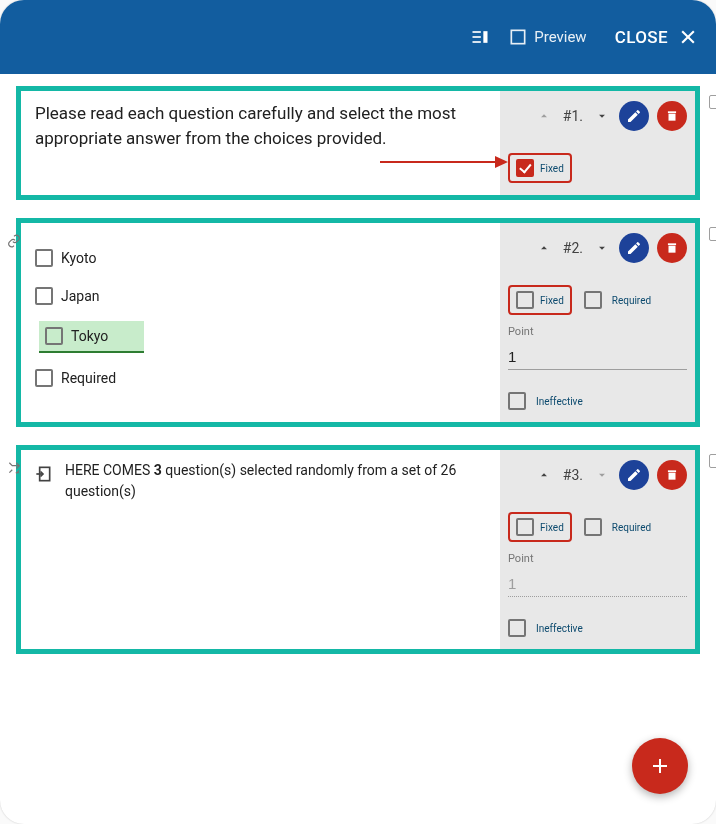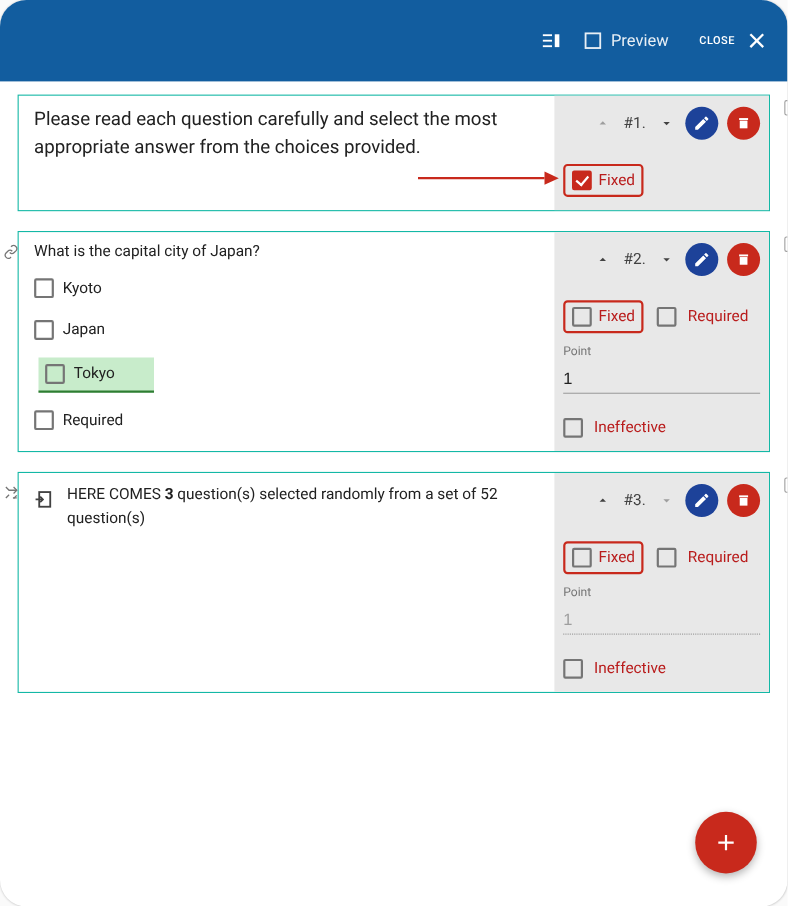--- a/index.html
+++ b/index.html
@@ -1,37 +1,37 @@
 <!DOCTYPE html>
 <html><head>
 <meta charset="utf-8">
 <style>
 * { box-sizing: border-box; margin: 0; padding: 0; }
 body { font-family: Roboto, Arial, sans-serif; background: #fafafa; }
 .page { width: 716px; height: 824px; background: #fff; border-radius: 24px; overflow: hidden; position: relative; box-shadow: 0 0 2px rgba(0,0,0,0.2); }
 .topbar { background: #125d9f; height: 74px; display: flex; justify-content: flex-end; align-items: center; padding: 12px 18px; gap: 18px; color: #fff; }
 .tb-icon { color:#fff; display:flex; align-items:center; cursor:pointer; }
 .tb-preview { display:flex; align-items:center; gap:6px; font-size:15px; opacity:0.9; cursor:pointer; }
-.tb-close { display:flex; align-items:center; gap:10px; font-size:10px; font-weight:500; letter-spacing:0.4px; margin-left:10px; cursor:pointer; }
+.tb-close { display:flex; align-items:center; gap:10px; font-size:17px; font-weight:500; letter-spacing:0.4px; margin-left:10px; cursor:pointer; }
 .content { padding: 12px 16px 0 16px; }
-.card { border:1px solid #14b8a6; display:flex; position:relative; margin-bottom:18px; background:#fff; }
+.card { border:5px solid #14b8a6; display:flex; position:relative; margin-bottom:18px; background:#fff; }
 .card-main { flex: 1 1 auto; padding: 10px 14px 14px 14px; font-size:15px; color:#212121; }
 .card-side { width: 195px; flex-shrink:0; background:#e8e8e8; padding:10px 8px 12px 8px; display:flex; flex-direction:column; gap:8px; font-size:14px; color:#616161; }
 .side-row { display:flex; align-items:center; justify-content:flex-start; gap:4px; }
 .side-row.head { justify-content:flex-end; gap:8px; }
 .arrow-btn { color:#9e9e9e; cursor:pointer; padding:0 2px; display:flex; }
 .arrow-btn.enabled { color:#424242; }
 .num-label { color:#424242; font-size:14px; margin:0 2px; }
 .circ-btn { width:30px; height:30px; border-radius:50%; display:flex; align-items:center; justify-content:center; cursor:pointer; }
 .edit-btn { background:#1d4299; }
 .del-btn { background:#c8291c; }
 .check { width:18px; height:18px; border:2px solid #757575; border-radius:2px; display:inline-flex; align-items:center; justify-content:center; flex:0 0 auto; cursor:pointer; }
 .check.checked { background:#c8291c; border-color:#c8291c; }
 .check.checked::after { content:""; width:5px; height:9px; border:solid #fff; border-width:0 2px 2px 0; transform:rotate(40deg) translate(-1px,-1px); }
-.chk-label { margin-left:6px; font-size:14px; color:#b91c1c; }
+.chk-label { margin-left:6px; font-size:10px; color:#0c4a6e; }
 .hl-box { border:2px solid #c8291c; border-radius:4px; padding:4px 6px; display:inline-flex; align-items:center; }
 .side-point-label { font-size:11px; color:#757575; margin-top:2px; }
 .side-point-input { border:none; border-bottom:1px solid #9e9e9e; background:transparent; font-size:15px; color:#212121; padding:2px 0 4px 0; width:100%; }
 .side-point-input:disabled { color:#9e9e9e; border-bottom:1px dotted #9e9e9e; }
 .ext-check { position:absolute; right:-28px; top:4px; width:14px; height:14px; border:1px solid #9e9e9e; border-radius:2px; cursor:pointer; }
 .gutter-icon { position:absolute; left:-14px; top:10px; color:#757575; }
 .instr { font-size:17px; line-height:1.45; color:#212121; }
 .choice-list { margin-top:12px; }
 .choice { display:flex; align-items:center; gap:8px; padding:4px 0; margin-top:12px; font-size:14px; color:#212121; }
 .choice .sq { width:18px; height:18px; border:2px solid #757575; border-radius:2px; flex:0 0 auto; }
@@ -112,21 +112,20 @@
       </div>
     </div>
 
     <div class="card">
       <span class="ext-check"></span>
       <span class="gutter-icon"><svg width="14" height="14" viewBox="0 0 24 24" fill="none" stroke="#757575" stroke-width="2">
             <path d="M10 13a5 5 0 007 0l3-3a5 5 0 00-7-7l-1 1"></path>
             <path d="M14 11a5 5 0 00-7 0l-3 3a5 5 0 007 7l1-1"></path>
           </svg></span>
       <div class="card-main">
-        <div style="font-size:14px;">What is the capital city of Japan?</div>
         <div class="choice-list">
           <div class="choice">
               <span class="sq"></span>
               <span>Kyoto</span>
             </div>
           <div class="choice">
               <span class="sq"></span>
               <span>Japan</span>
             </div>
           <div class="choice correct">
@@ -192,21 +191,21 @@
             <path d="M21 16l-5 5"></path>
             <path d="M15 20h6"></path>
           </svg></span>
       <div class="card-main" style="position:relative;">
         <span class="rand-icon"><svg width="20" height="20" viewBox="0 0 24 24" fill="none" stroke="#424242" stroke-width="2">
               <rect x="8" y="4" width="12" height="16"></rect>
               <path d="M4 12h8"></path>
               <path d="M9 9l3 3-3 3"></path>
             </svg></span>
         <div class="rand-text">
-          <span>HERE COMES </span><b>3</b><span> question(s) selected randomly from a set of </span><span>52</span><span> question(s)</span>
+          <span>HERE COMES </span><b>3</b><span> question(s) selected randomly from a set of </span><span>26</span><span> question(s)</span>
         </div>
       </div>
       <div class="card-side">
         <div class="side-row head">
           <span class="arrow-btn enabled">
               <svg width="14" height="14" viewBox="0 0 24 24" fill="currentColor">
                 <path d="M7 14l5-5 5 5z"></path>
               </svg>
             </span>
           <span class="num-label">#3.</span>

